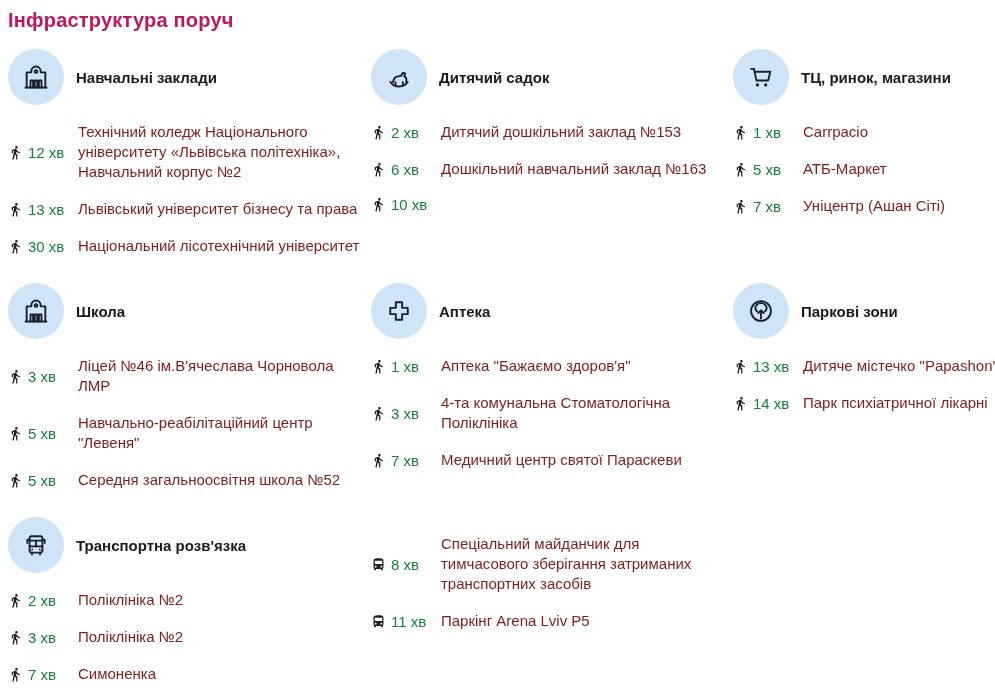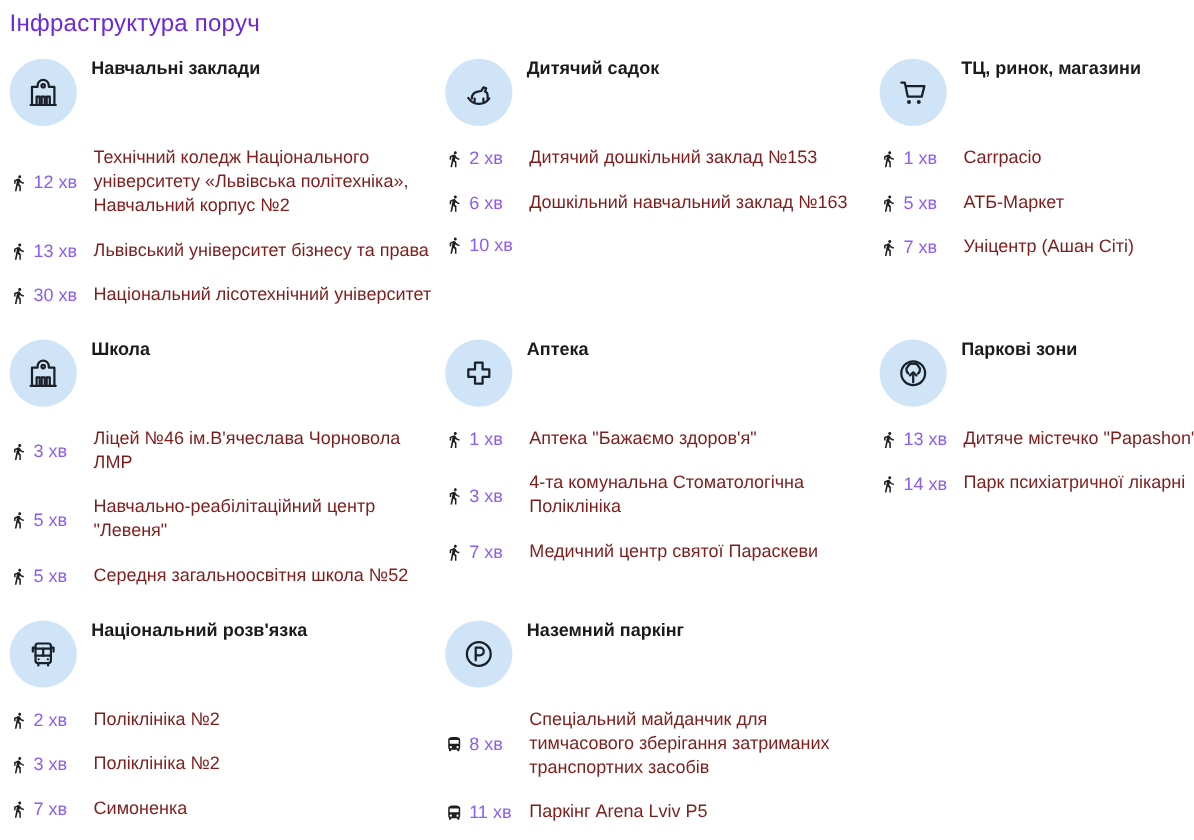--- a/index.html
+++ b/index.html
@@ -4,45 +4,45 @@
 <style>
   * { box-sizing: border-box; }
   html, body { margin: 0; padding: 0; }
   body {
     width: 995px; height: 700px; overflow: hidden;
     background: #ffffff;
     font-family: "Liberation Sans", sans-serif;
     color: #2a2a2a;
   }
   .page-title {
-    font-size: 20px; font-weight: 400; color: #6d28d9;
+    font-size: 20px; font-weight: 700; color: #be185d;
     margin: 9px 0 0 8px; letter-spacing: .2px;
   }
   .grid {
     display: grid;
     grid-template-columns: 363px 362px 270px;
     margin-top: 17px;
   }
   .card { margin-bottom: 27px; }
-  .cat-header { display: flex; gap: 12px; padding-left: 8px; }
+  .cat-header { display: flex; align-items: center; gap: 12px; padding-left: 8px; }
   .icon-circle {
     width: 56px; height: 56px; border-radius: 50%;
     background: #cfe4f7; flex: none;
     display: flex; align-items: center; justify-content: center;
   }
   .icon-circle svg { width: 28px; height: 28px; stroke: #1a2029; fill: none;
     stroke-width: 1.6; stroke-linecap: round; stroke-linejoin: round; }
   .icon-circle svg .fillpart { fill: #1a2029; stroke: none; }
   .cat-title { font-size: 15px; font-weight: 700; color: #1b1b1b; margin: 0; }
   .items { list-style: none; margin: 14px 0 0 0; padding: 0; }
   .item { display: flex; align-items: center; margin-top: 17px; padding-left: 8px; }
   .time-cell { flex: none; width: 70px; display: flex; align-items: center; gap: 5px; }
   .mode-icon { flex: none; display: flex; }
   .mode-icon svg { width: 15px; height: 15px; display: block; fill: #1f1f1f; }
-  .time { font-size: 15px; color: #8b5cf6; white-space: nowrap; }
+  .time { font-size: 15px; color: #15803d; white-space: nowrap; }
   .poi-name { font-size: 15px; color: #7f1d1d; line-height: 20px; }
   .nowrap-names .poi-name { white-space: nowrap; }
 </style>
 </head>
 <body>
 
 <h1 class="page-title">Інфраструктура поруч</h1>
 
 <div class="grid">
 
@@ -334,21 +334,21 @@
             <rect x="6.5" y="4.5" width="11" height="14" rx="1.8"></rect>
             <path d="M6.5 8.2h11"></path>
             <path d="M12 8.2v5"></path>
             <path d="M6.5 13.2h11"></path>
             <path d="M6.5 7.5H4.6v2.8M17.5 7.5h1.9v2.8"></path>
             <path d="M8.5 18.5v1.7M15.5 18.5v1.7"></path>
             <circle class="fillpart" cx="8.7" cy="15.8" r=".8"></circle>
             <circle class="fillpart" cx="15.3" cy="15.8" r=".8"></circle>
           </svg>
       </div>
-      <h2 class="cat-title">Національний розв'язка</h2>
+      <h2 class="cat-title">Транспортна розв'язка</h2>
     </div>
     <ul class="items">
       <li class="item">
         <span class="time-cell">
             <span class="mode-icon">
               <svg viewBox="0 0 24 24">
                 <path d="M13.5 5.5c1.1 0 2-.9 2-2s-.9-2-2-2-2 .9-2 2 .9 2 2 2zM9.8 8.9L7 23h2.1l1.8-8 2.1 2v6h2v-7.5l-2.1-2 .6-3C14.8 12 16.8 13 19 13v-2c-1.9 0-3.5-1-4.3-2.4l-1-1.6c-.4-.6-1-1-1.7-1-.3 0-.5.1-.8.1L6 8.3V13h2V9.6l1.8-.7"></path>
               </svg>
             </span>
             <span class="time">2 хв</span>
@@ -374,29 +374,20 @@
               </svg>
             </span>
             <span class="time">7 хв</span>
           </span>
         <span class="poi-name">Симоненка</span>
       </li>
     </ul>
   </section>
 
   <section class="card">
-    <div class="cat-header">
-      <div class="icon-circle">
-        <svg viewBox="0 0 24 24">
-            <circle cx="12" cy="12" r="8.5"></circle>
-            <path d="M9.8 16.5v-9h3a2.75 2.75 0 0 1 0 5.5h-3"></path>
-          </svg>
-      </div>
-      <h2 class="cat-title">Наземний паркінг</h2>
-    </div>
     <ul class="items">
       <li class="item">
         <span class="time-cell">
             <span class="mode-icon">
               <svg viewBox="0 0 24 24">
                 <path d="M4 16c0 .88.39 1.67 1 2.22V20c0 .55.45 1 1 1h1c.55 0 1-.45 1-1v-1h8v1c0 .55.45 1 1 1h1c.55 0 1-.45 1-1v-1.78c.61-.55 1-1.34 1-2.22V6c0-3.5-3.58-4-8-4s-8 .5-8 4v10zm3.5 1c-.83 0-1.5-.67-1.5-1.5S6.67 14 7.5 14s1.5.67 1.5 1.5S8.33 17 7.5 17zm9 0c-.83 0-1.5-.67-1.5-1.5s.67-1.5 1.5-1.5 1.5.67 1.5 1.5-.67 1.5-1.5 1.5zm1.5-6H6V6h12v5z"></path>
               </svg>
             </span>
             <span class="time">8 хв</span>
           </span>

